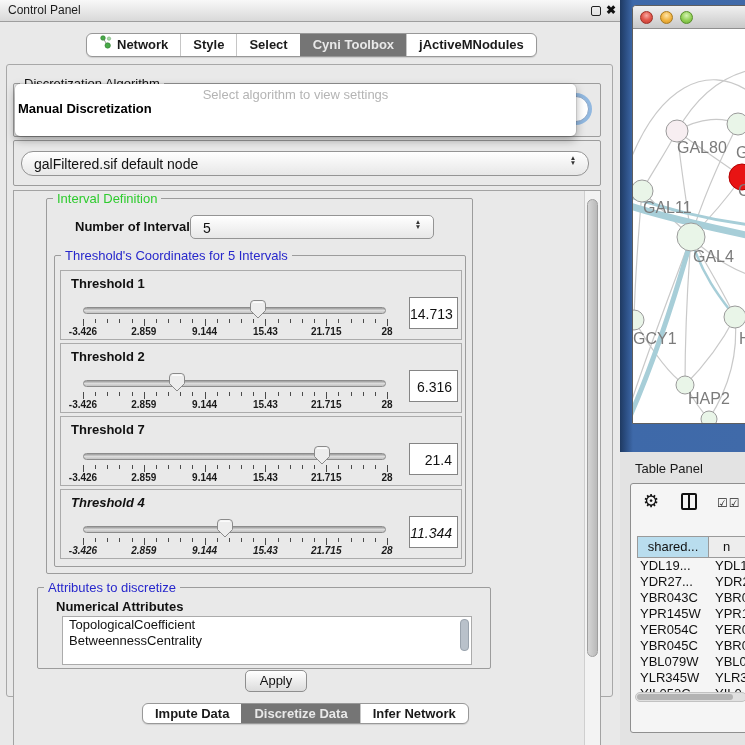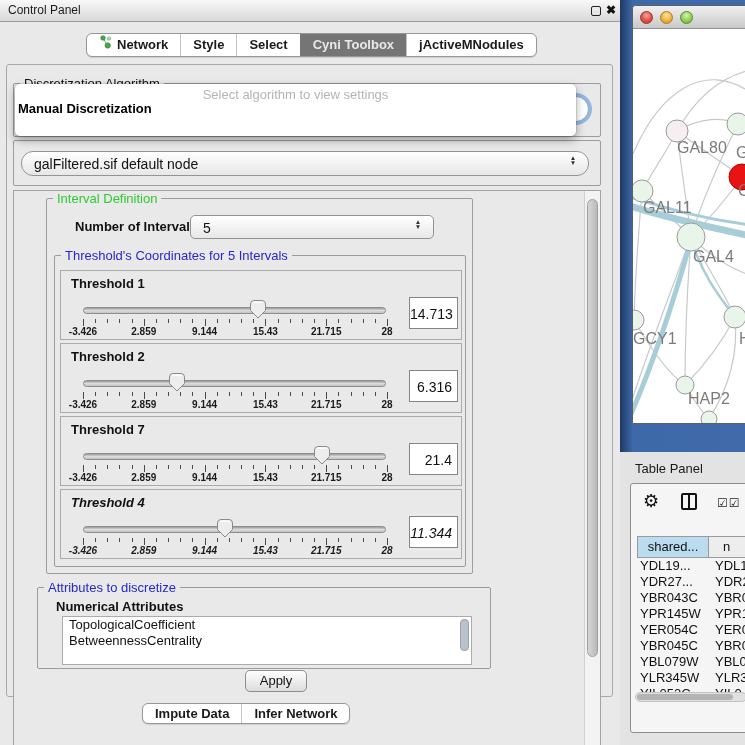--- a/index.html
+++ b/index.html
@@ -415,20 +415,23 @@
   <div id="vscroll">
     <div class="thumb"></div>
   </div>
 </div>
 
 <div class="abs" id="apply-btn">Apply</div>
 
 <div class="abs seg-bar" id="bottom-tabs">
     <div class="seg">
       <span>Impute Data</span>
+    </div>
+    <div class="seg sel">
+      <span>Discretize Data</span>
     </div>
     <div class="seg">
       <span>Infer Network</span>
     </div>
   </div>
 
 <div class="abs" id="right-area">
   <div id="desktop">
     <div id="net-window">
       <div id="net-titlebar">

